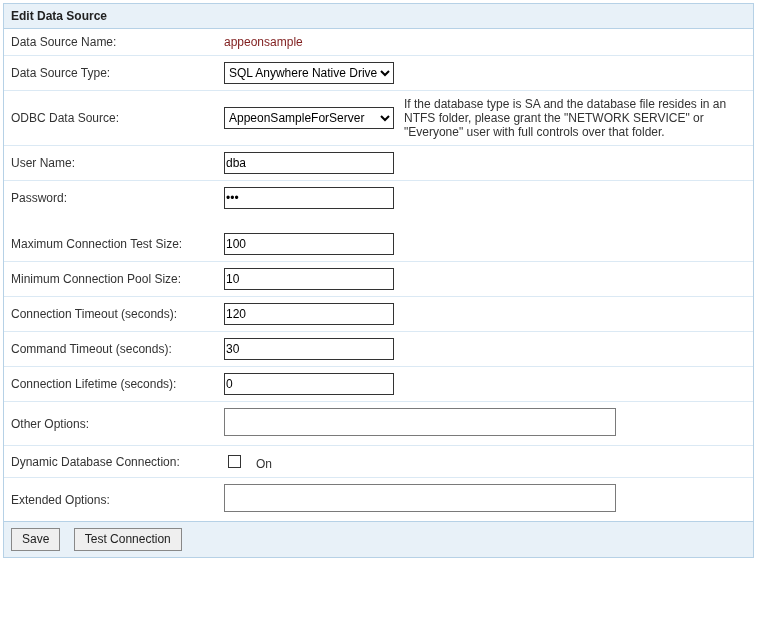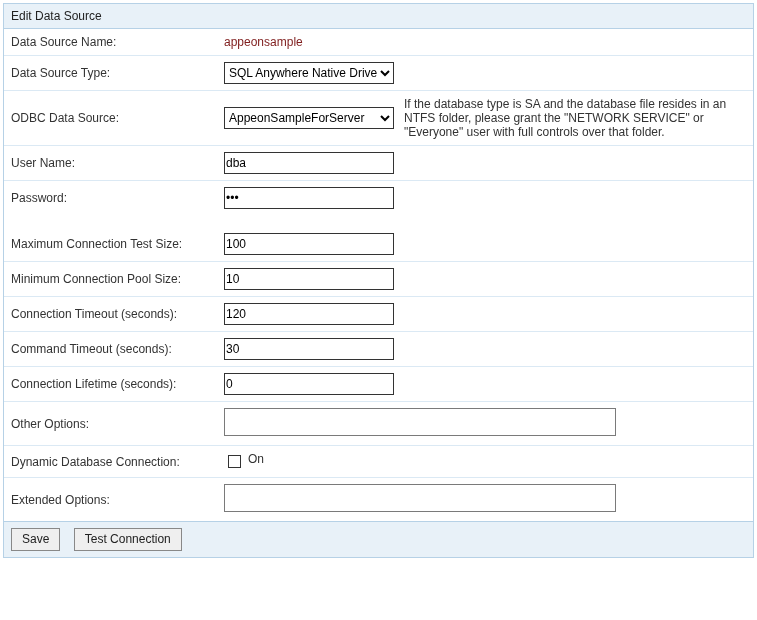--- a/index.html
+++ b/index.html
@@ -15,21 +15,21 @@
     width: 757px;
     padding: 3px;
   }
   .panel {
     border: 1px solid #b6d1e6;
   }
   .panel-title {
     background: #e8f1f8;
     border-bottom: 1px solid #b6d1e6;
     padding: 5px 7px;
-    font-weight: normal;
+    font-weight: bold;
     color: #222;
   }
   table.form {
     width: 100%;
     border-collapse: collapse;
     table-layout: fixed;
   }
   table.form td {
     border-bottom: 1px solid #dbe9f4;
     padding: 6px 7px;
@@ -70,21 +70,21 @@
     border: 1px solid #7a7a7a;
     background: #fff;
     resize: none;
     overflow-y: scroll;
   }
   .note {
     font-size: 12px;
     color: #333;
     padding-right: 6px;
   }
-  .cb-row { display: inline-flex; align-items: flex-start; gap: 4px; }
+  .cb-row { display: inline-flex; align-items: flex-end; gap: 12px; }
   .cb-row input[type=checkbox] {
     width: 13px; height: 13px;
     border: 1px solid #333;
     appearance: none;
     -webkit-appearance: none;
     background: #fff;
     position: relative;
   }
   .cb-row input[type=checkbox]:checked::after {
     content: "✓";

